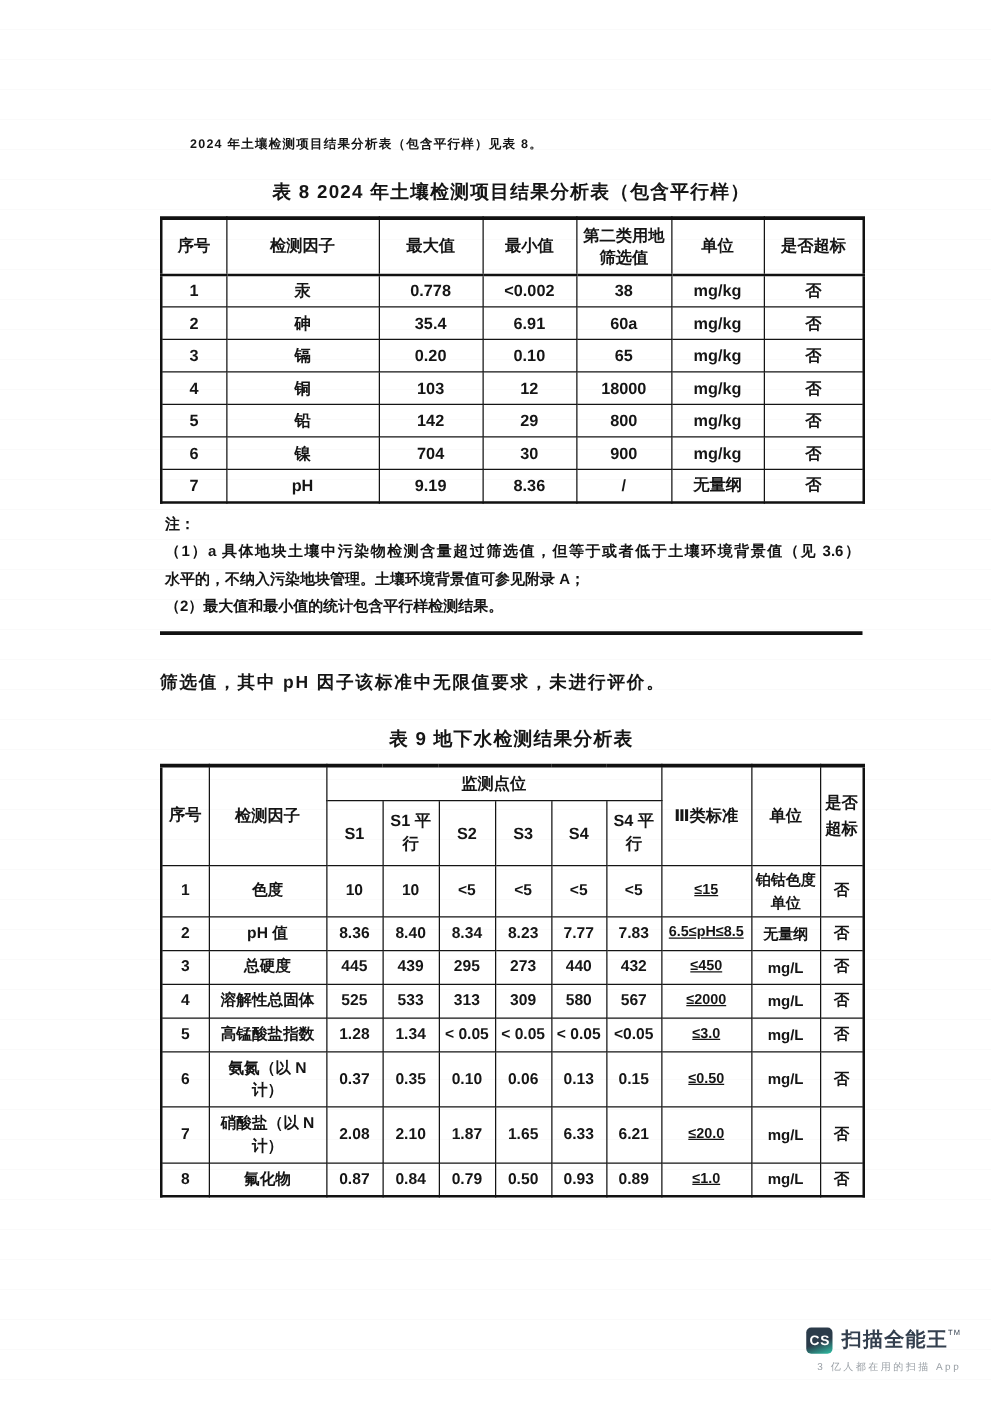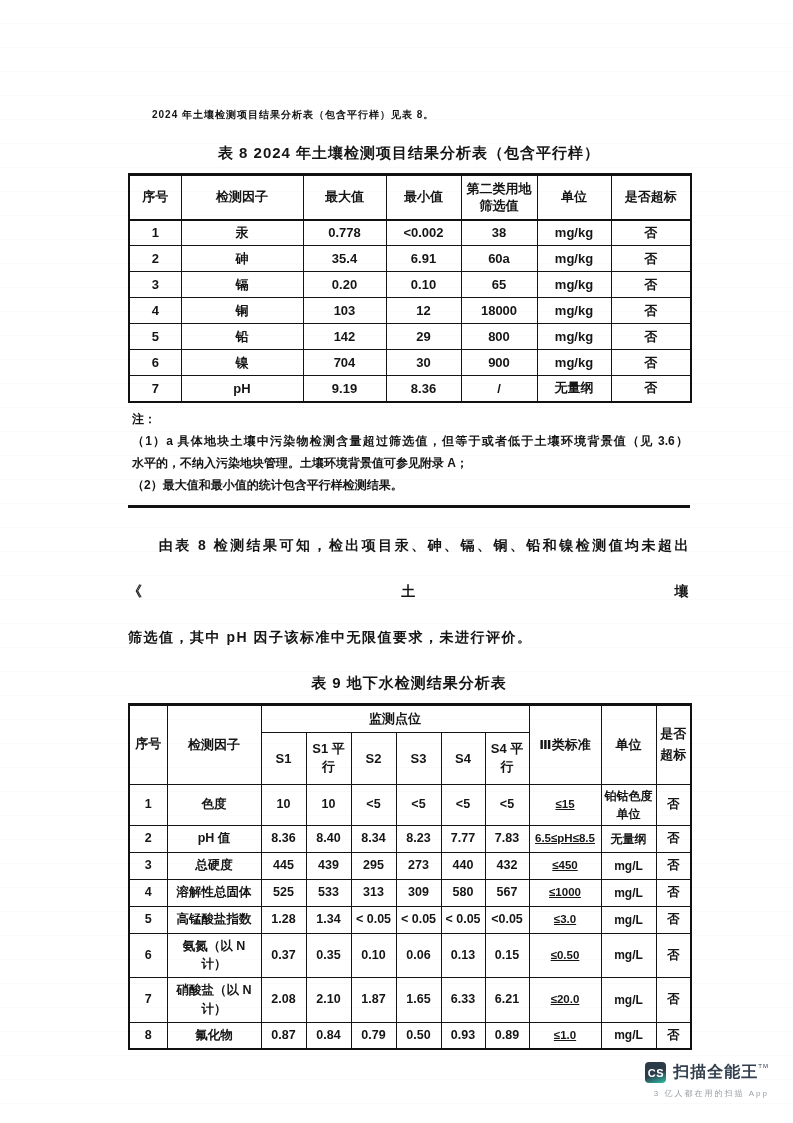--- a/index.html
+++ b/index.html
@@ -180,21 +180,20 @@
   </table>
 
   <div class="notes">
     <p>注：</p>
     <p class="fill">（1）a 具体地块土壤中污染物检测含量超过筛选值，但等于或者低于土壤环境背景值（见 3.6）</p>
     <p>水平的，不纳入污染地块管理。土壤环境背景值可参见附录 A；</p>
     <p>（2）最大值和最小值的统计包含平行样检测结果。</p>
   </div>
 
   <div class="para">
-    <p class="l1 fill">由表 8 检测结果可知，检出项目汞、砷、镉、铜、铅和镍检测值均未超出《土壤</p>
     <p>筛选值，其中 pH 因子该标准中无限值要求，未进行评价。</p>
   </div>
 
   <h3 class="tbl-title t9title">表 9 地下水检测结果分析表</h3>
 
   <table class="t9">
     <colgroup>
       <col style="width:38px">
         <col style="width:94px">
       <col style="width:45px">
@@ -267,21 +266,21 @@
         </tr>
         <tr>
           <td>4</td>
           <td>溶解性总固体</td>
           <td>525</td>
           <td>533</td>
           <td>313</td>
           <td>309</td>
           <td>580</td>
           <td>567</td>
-          <td class="std">≤1000</td>
+          <td class="std">≤2000</td>
           <td class="unitc">mg/L</td>
           <td>否</td>
         </tr>
         <tr>
           <td>5</td>
           <td>高锰酸盐指数</td>
           <td>1.28</td>
           <td>1.34</td>
           <td>&lt; 0.05</td>
           <td>&lt; 0.05</td>

